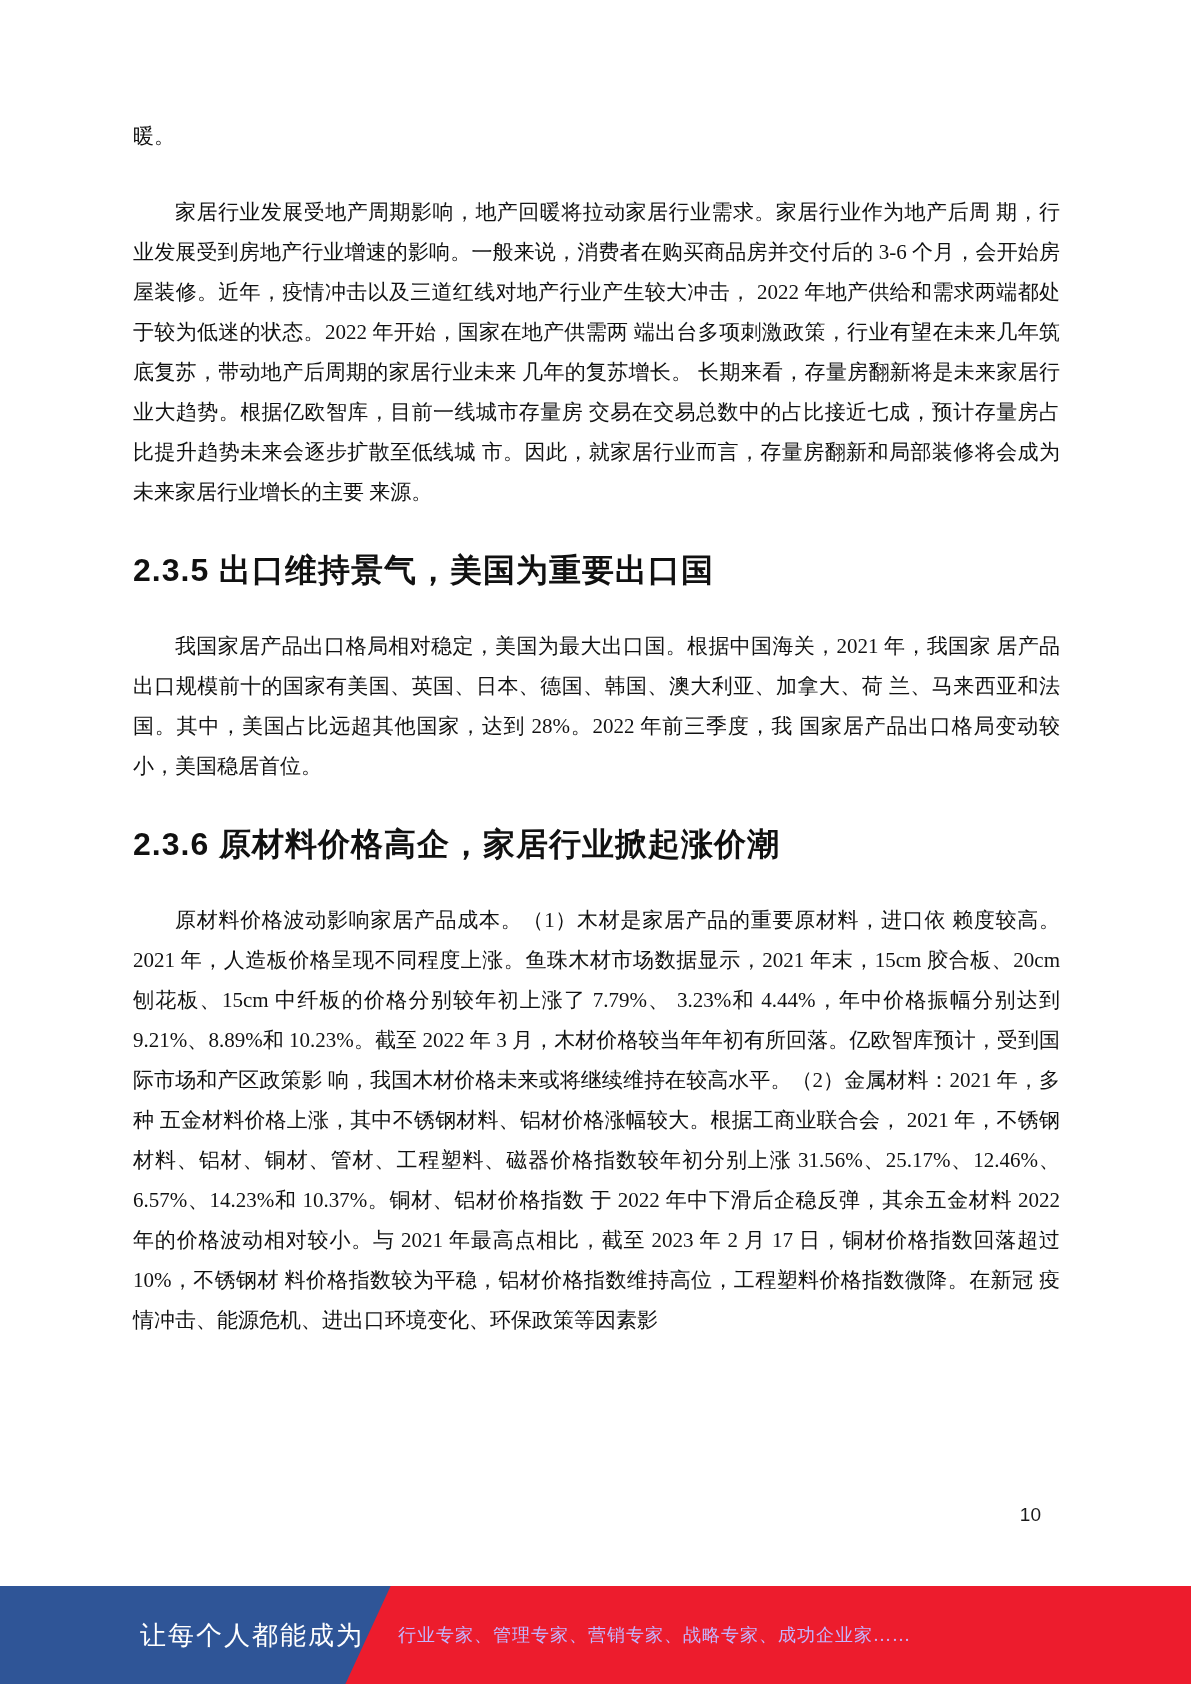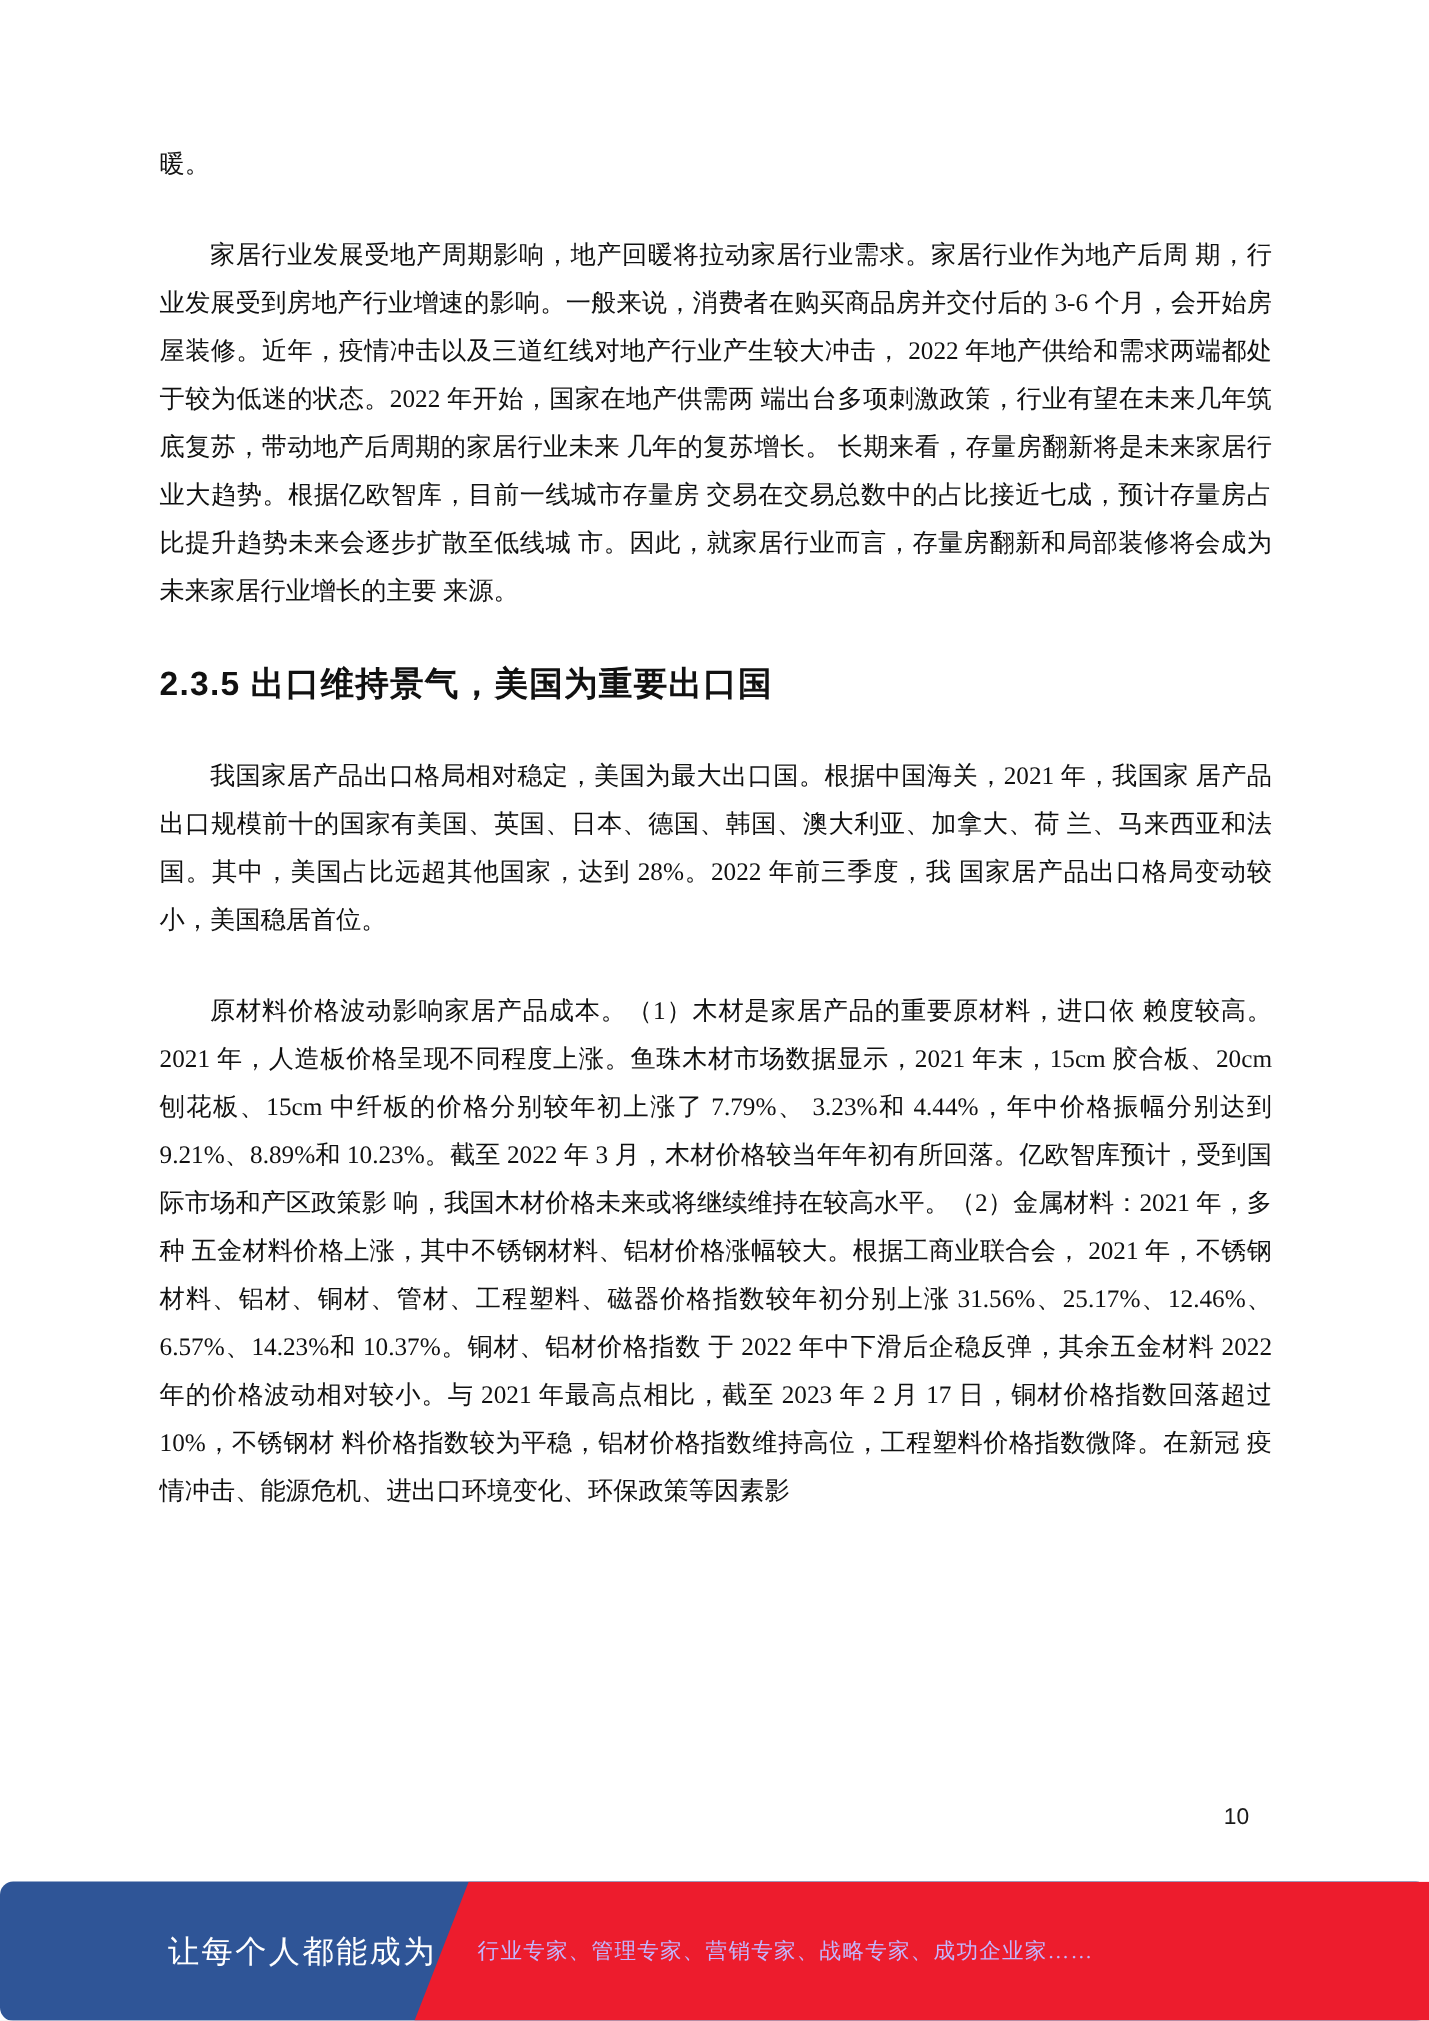--- a/index.html
+++ b/index.html
@@ -23,34 +23,33 @@
   .header-arrow { position:absolute; top:0; left:0; width:160px; height:112px; }
   
   .content {
     position:absolute; top:116px; left:133px; width:927px;
     font-size:21px; line-height:40px; text-align:justify;
   }
   .para { margin:0 0 36px 0; text-indent:42px; }
   .para.no-indent { text-indent:0; }
   .section-heading {
     font-family:"Liberation Sans","DejaVu Sans",sans-serif;
-    font-weight:bold; font-size:28px; line-height:36px;
+    font-weight:bold; font-size:32px; line-height:36px;
     text-align:left; margin:40px 0 38px 0; letter-spacing:1px;
   }
   
   .page-number {
     position:absolute; top:1504px; right:150px;
     font-family:"Liberation Sans","DejaVu Sans",sans-serif;
     font-size:19px; color:#1a1a1a;
   }
   
   .footer {
-    position:absolute; left:0; bottom:0; width:1191px; height:116px;
+    position:absolute; left:0; bottom:0; width:1191px; height:98px;
     background:var(--footer-blue,#2F5597);
-    border-radius:11px;
   }
   .footer-red-band {
     position:absolute; top:0; left:0; width:100%; height:100%;
     background:var(--footer-red,#ED1C2D);
     clip-path:polygon(32.8% 0, 100% 0, 100% 100%, 29% 100%);
   }
   .footer-left-text {
     position:absolute; left:140px; top:0; height:100%;
     display:flex; align-items:center;
     color:#ffffff; font-size:26px; letter-spacing:2px;
@@ -65,20 +64,21 @@
 <body>
 
 <div class="page">
 
 
   <div class="content">
     <p class="para no-indent">暖。</p>
     <p class="para">家居行业发展受地产周期影响，地产回暖将拉动家居行业需求。家居行业作为地产后周 期，行业发展受到房地产行业增速的影响。一般来说，消费者在购买商品房并交付后的 3-6 个月，会开始房屋装修。近年，疫情冲击以及三道红线对地产行业产生较大冲击， 2022 年地产供给和需求两端都处于较为低迷的状态。2022 年开始，国家在地产供需两 端出台多项刺激政策，行业有望在未来几年筑底复苏，带动地产后周期的家居行业未来 几年的复苏增长。 长期来看，存量房翻新将是未来家居行业大趋势。根据亿欧智库，目前一线城市存量房 交易在交易总数中的占比接近七成，预计存量房占比提升趋势未来会逐步扩散至低线城 市。因此，就家居行业而言，存量房翻新和局部装修将会成为未来家居行业增长的主要 来源。</p>
     <h2 class="section-heading">2.3.5 出口维持景气，美国为重要出口国</h2>
     <p class="para">我国家居产品出口格局相对稳定，美国为最大出口国。根据中国海关，2021 年，我国家 居产品出口规模前十的国家有美国、英国、日本、德国、韩国、澳大利亚、加拿大、荷 兰、马来西亚和法国。其中，美国占比远超其他国家，达到 28%。2022 年前三季度，我 国家居产品出口格局变动较小，美国稳居首位。</p>
+    <h2 class="section-heading">2.3.6 原材料价格高企，家居行业掀起涨价潮</h2>
     <p class="para">原材料价格波动影响家居产品成本。（1）木材是家居产品的重要原材料，进口依 赖度较高。2021 年，人造板价格呈现不同程度上涨。鱼珠木材市场数据显示，2021 年末，15cm 胶合板、20cm 刨花板、15cm 中纤板的价格分别较年初上涨了 7.79%、 3.23%和 4.44%，年中价格振幅分别达到 9.21%、8.89%和 10.23%。截至 2022 年 3 月，木材价格较当年年初有所回落。亿欧智库预计，受到国际市场和产区政策影 响，我国木材价格未来或将继续维持在较高水平。（2）金属材料：2021 年，多种 五金材料价格上涨，其中不锈钢材料、铝材价格涨幅较大。根据工商业联合会， 2021 年，不锈钢材料、铝材、铜材、管材、工程塑料、磁器价格指数较年初分别上涨 31.56%、25.17%、12.46%、6.57%、14.23%和 10.37%。铜材、铝材价格指数 于 2022 年中下滑后企稳反弹，其余五金材料 2022 年的价格波动相对较小。与 2021 年最高点相比，截至 2023 年 2 月 17 日，铜材价格指数回落超过 10%，不锈钢材 料价格指数较为平稳，铝材价格指数维持高位，工程塑料价格指数微降。在新冠 疫情冲击、能源危机、进出口环境变化、环保政策等因素影</p>
   </div>
 
   <div class="page-number">10</div>
 
   <div class="footer">
     <div class="footer-red-band"></div>
     <div class="footer-left-text">让每个人都能成为</div>
     <div class="footer-right-text">行业专家、管理专家、营销专家、战略专家、成功企业家……</div>
   </div>

